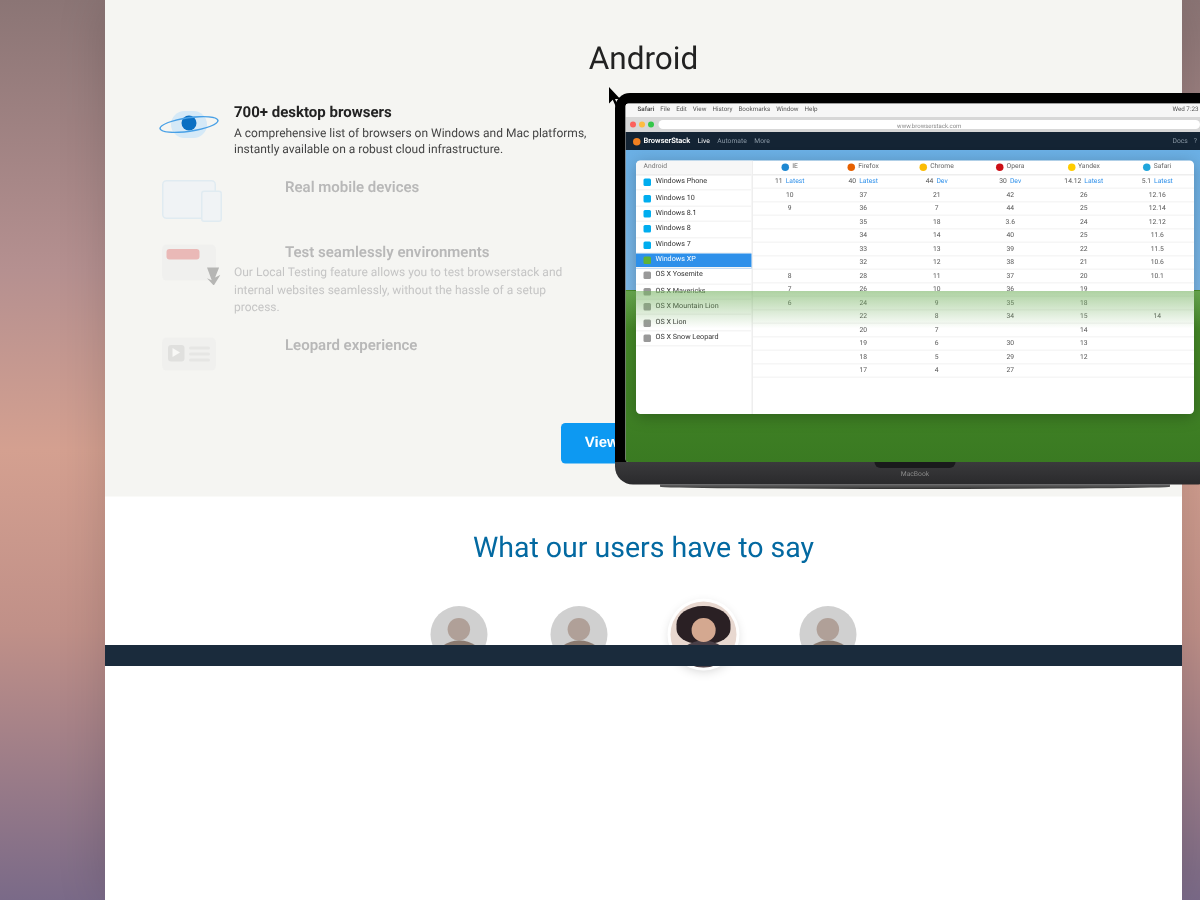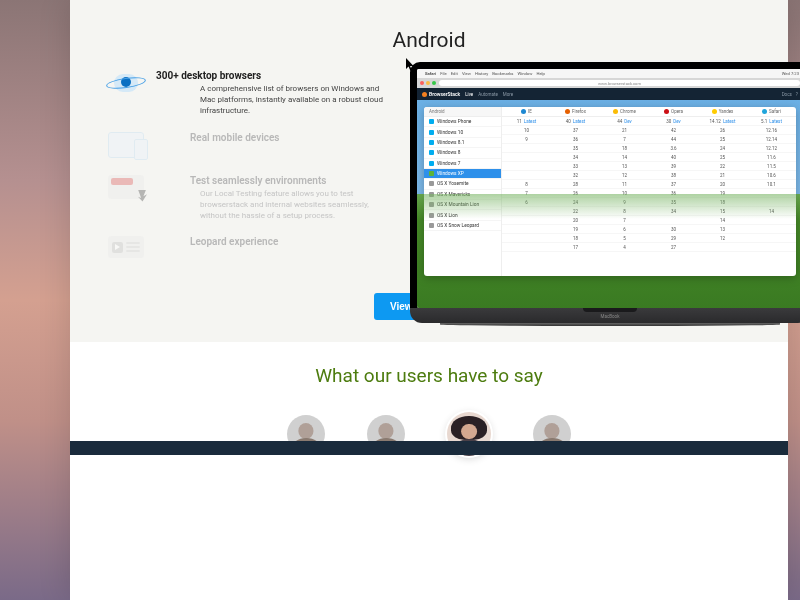--- a/index.html
+++ b/index.html
@@ -44,21 +44,21 @@
 .features-content {
   display: flex;
   padding: 0 0 0 36px;
   gap: 14px;
 }
 .feature-list { flex: 0 0 290px; }
 .feature-item { display: flex; gap: 10px; margin-bottom: 15px; }
 .feature-icon { flex: 0 0 40px; height: 28px; display: flex; align-items: flex-start; justify-content: center; }
 .feature-text { flex: 1; }
 .feature-title { font-size: 10px; font-weight: 700; color: #222; margin-bottom: 2px; }
-.feature-desc { font-size: 8px; line-height: 1.4; color: #444; margin-left: 44px; }
+.feature-desc { font-size: 8px; line-height: 1.4; color: #444; }
 .feature-item.inactive .feature-title { color: #b8b8b8; font-weight: 600; padding-left: 34px; }
 .feature-item.inactive .feature-desc { color: #c5c5c5; }
 .feature-item.inactive .feature-icon { opacity: 0.35; }
 
 
 .ic-browser { position: relative; width: 40px; height: 26px; }
 .ic-browser::before { content:""; position:absolute; left:8px; top:4px; width:24px; height:18px; border-radius:9px; background:#d5e9f7; }
 .ic-browser .eye { position:absolute; left:15px; top:7px; width:10px; height:10px; border-radius:50%; background:#0a6fc2; }
 .ic-browser .ring { position:absolute; left:0; top:8px; width:40px; height:10px; border:1.5px solid #48a0e6; border-radius:50%; transform: rotate(-8deg); }
 
@@ -141,21 +141,21 @@
   color:#fff;
   font-size:10px;
   font-weight:600;
   padding:8px 16px;
   border-radius:3px;
   border:none;
   cursor:pointer;
 }
 
 .testimonials-section { padding: 22px 0 0 0; text-align:center; position:relative; }
-.testimonials-title { font-size:19px; font-weight:400; color:#4d7c0f; margin-bottom:28px; }
+.testimonials-title { font-size:19px; font-weight:400; color:#0369a1; margin-bottom:28px; }
 .avatars { display:flex; justify-content:center; gap:42px; height:40px; }
 .avatar { width:38px; height:38px; border-radius:50%; background:#d0d0d0; position:relative; overflow:hidden; }
 .avatar.active { width:44px; height:44px; margin-top:-3px; box-shadow:0 0 0 2px #fff, 0 2px 8px rgba(0,0,0,0.2); }
 .avatar .head { position:absolute; left:50%; top:22%; transform:translateX(-50%); width:40%; height:40%; border-radius:50%; background:#b0a098; }
 .avatar .body { position:absolute; left:50%; bottom:-15%; transform:translateX(-50%); width:75%; height:55%; border-radius:50% 50% 0 0; background:#8a7a70; }
 .avatar.a3 { background:#e8d8d0; }
 .avatar.a3 .head{ background:#d4a890; } .avatar.a3 .body{ background:#4a4048; }
 .avatar.a3 .hair { position:absolute; left:10%; top:8%; width:80%; height:55%; background:#2a2024; border-radius:50% 50% 40% 40%; }
 .avatar.a3 .head { z-index:2; top:26%; width:36%; height:36%; }
 .dark-band { position:absolute; left:0; right:0; bottom:0; height:14px; background:#1a2b3c; }
@@ -178,21 +178,21 @@
       <div class="feature-list">
 
         <div class="feature-item">
           <div class="feature-icon">
             <div class="ic-browser">
                 <span class="eye"></span>
                 <span class="ring"></span>
               </div>
           </div>
           <div class="feature-text">
-            <div class="feature-title">300+ desktop browsers</div>
+            <div class="feature-title">700+ desktop browsers</div>
             <div class="feature-desc">A comprehensive list of browsers on Windows and Mac platforms, instantly available on a robust cloud infrastructure.</div>
           </div>
         </div>
 
         <div class="feature-item inactive">
           <div class="feature-icon">
               <div class="ic-devices"></div>
             </div>
           <div class="feature-text">
             <div class="feature-title">Real mobile devices</div>

